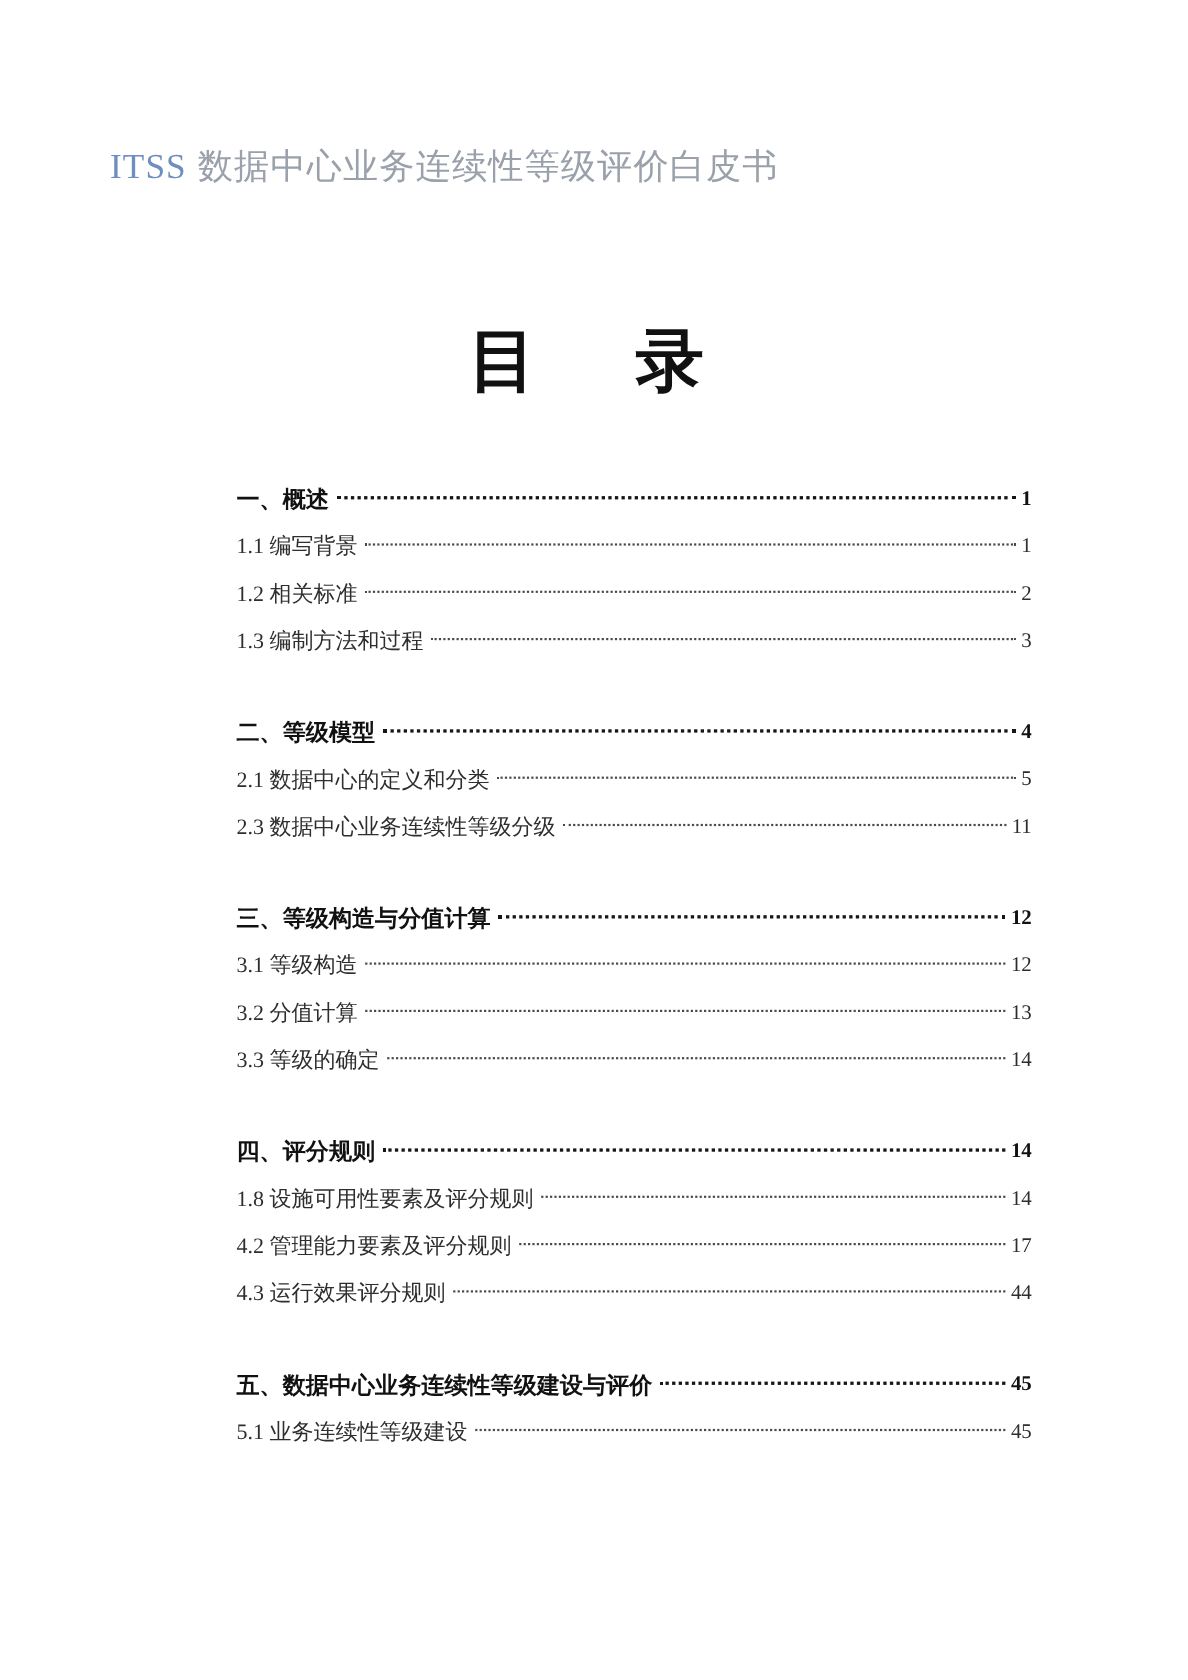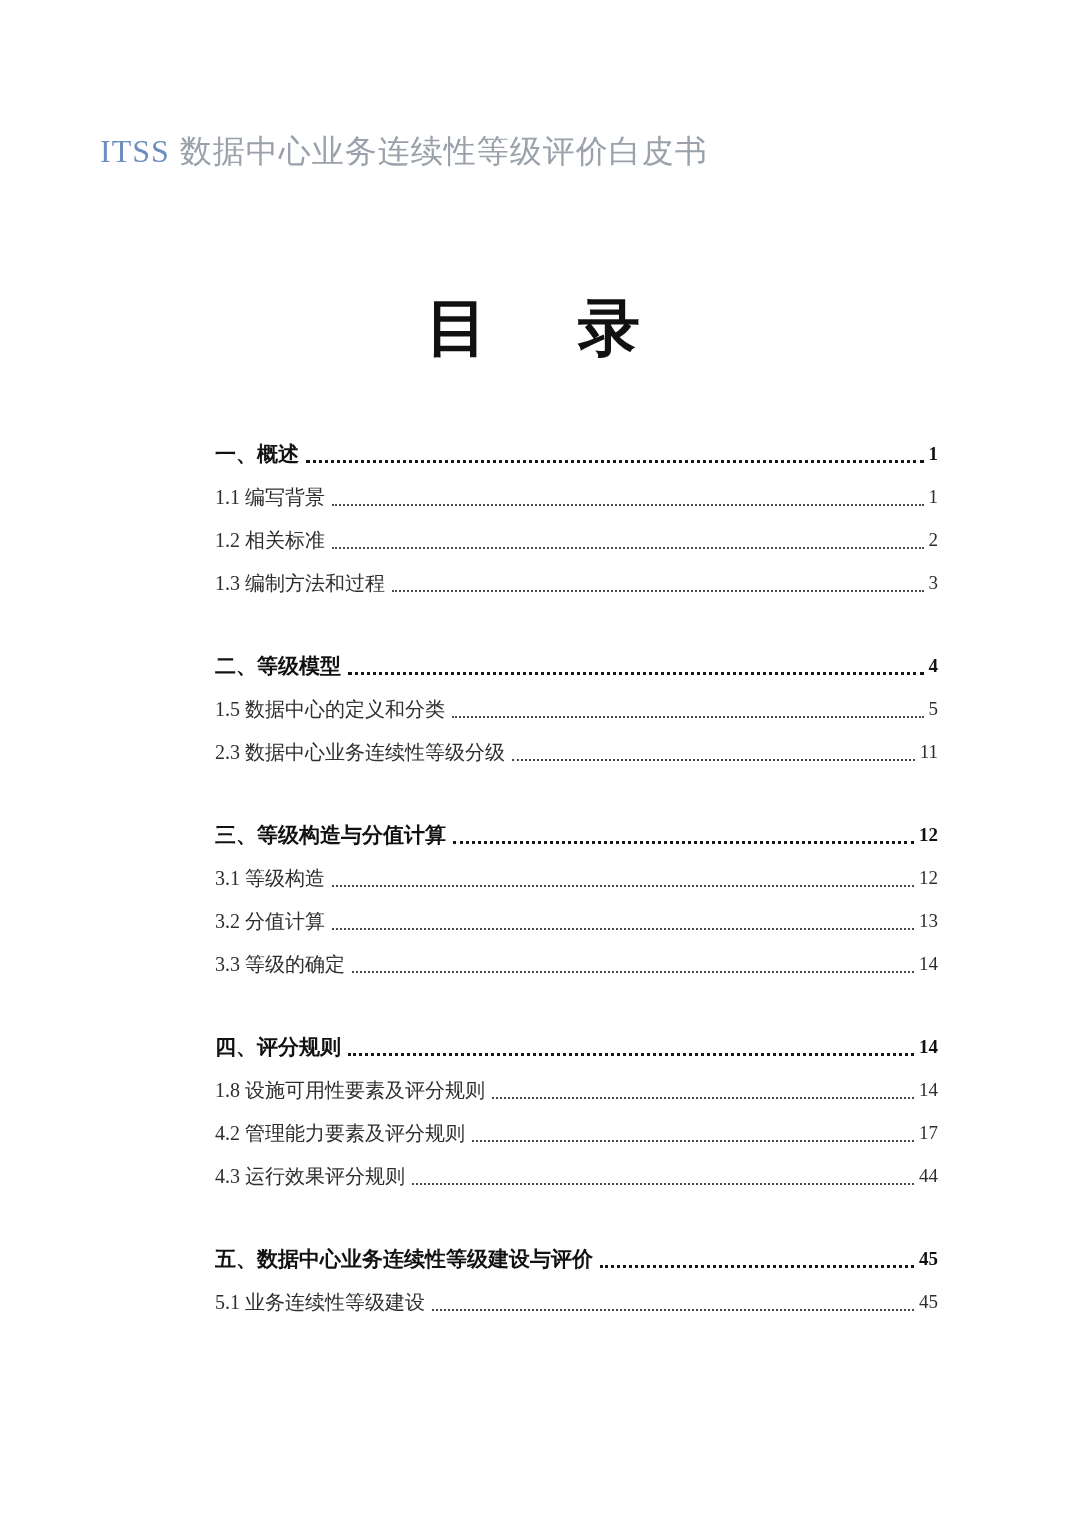--- a/index.html
+++ b/index.html
@@ -54,21 +54,21 @@
     position: absolute;
     left: 215px;
     right: 142px;
     top: 443px;
   }
   .toc-section:not(:first-child) {
     padding-top: 40px;
   }
   .toc-entry {
     display: flex;
-    align-items: flex-end;
+    align-items: center;
     line-height: 22px;
     margin-bottom: 21px;
     font-size: 20px;
     color: #2e2e2e;
   }
   .toc-entry.heading {
     font-weight: bold;
     color: #111111;
     font-size: 21px;
   }
@@ -124,21 +124,21 @@
           <span class="entry-page">3</span>
         </div>
       </div>
       <div class="toc-section">
         <div class="toc-entry heading">
           <span class="entry-label">二、等级模型</span>
           <span class="dots"></span>
           <span class="entry-page">4</span>
         </div>
         <div class="toc-entry">
-          <span class="entry-label">1.5 数据中心的定义和分类</span>
+          <span class="entry-label">2.1 数据中心的定义和分类</span>
           <span class="dots"></span>
           <span class="entry-page">5</span>
         </div>
         <div class="toc-entry">
           <span class="entry-label">2.3 数据中心业务连续性等级分级</span>
           <span class="dots"></span>
           <span class="entry-page">11</span>
         </div>
       </div>
       <div class="toc-section">

